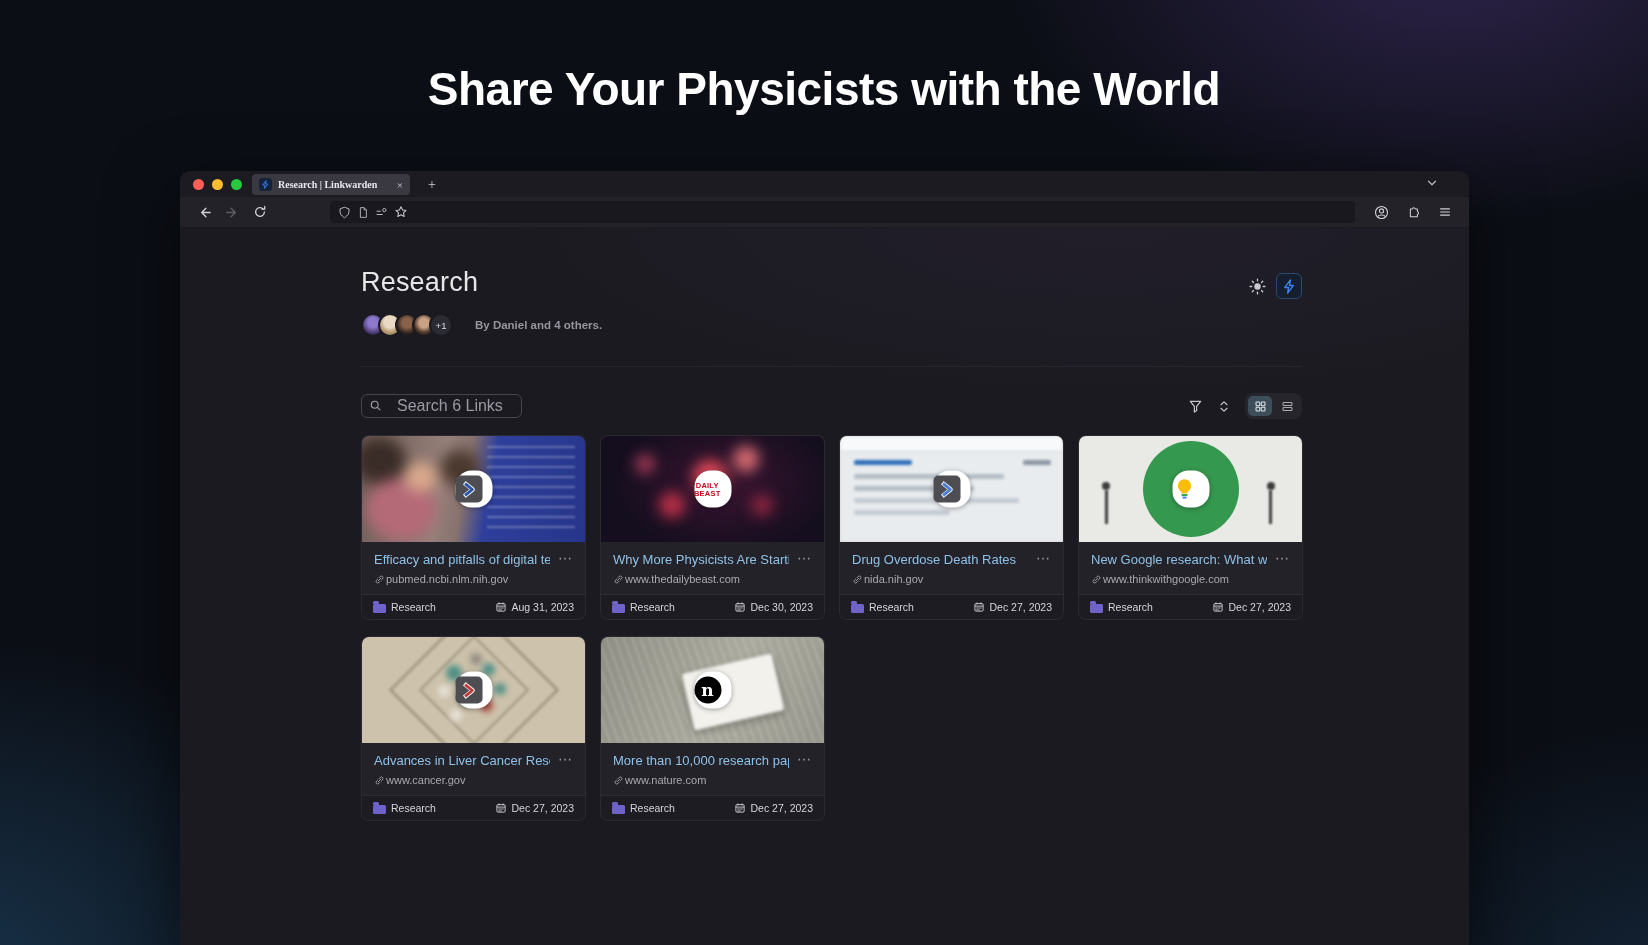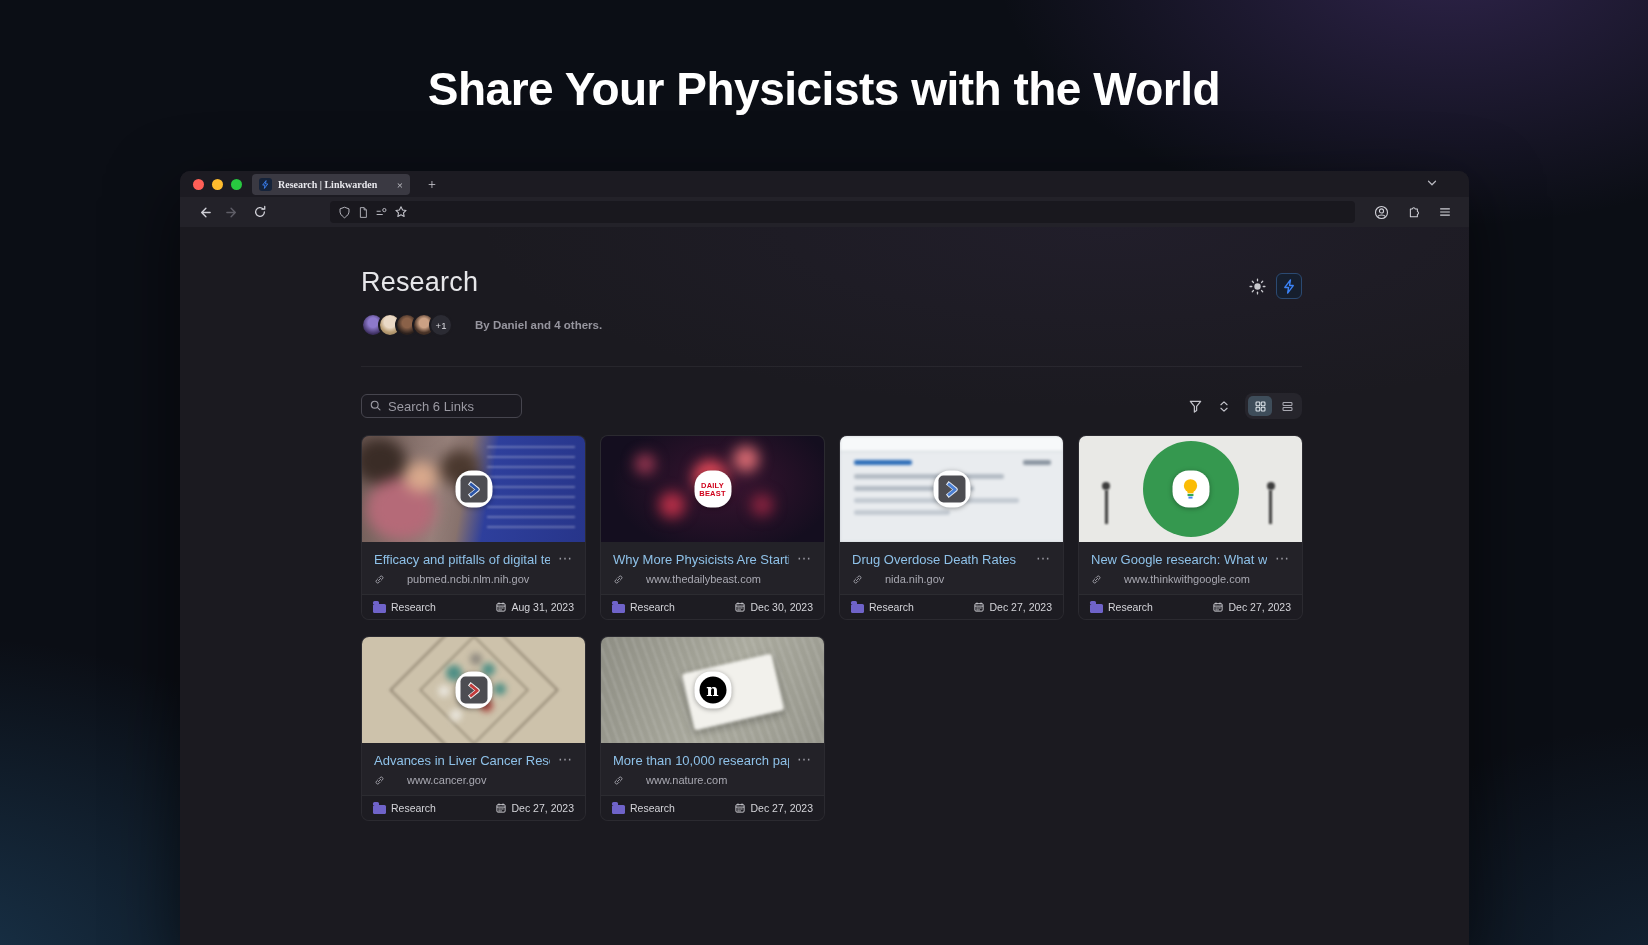--- a/index.html
+++ b/index.html
@@ -64,21 +64,21 @@
   .av4{ background:radial-gradient(circle at 50% 40%, #cba184 0 30%, #4a3428 62%, #2a1f17); }
   .av-more { width:24px; height:24px; border-radius:50%; background:#2b2b33; border:2px solid #1b1a20;
     display:flex; align-items:center; justify-content:center; font-size:9.5px; color:#dcdce1; margin-right:0; }
   .byline { margin-left:22px; font-size:11.5px; color:#96959e; font-weight:700; }
   .description { margin-top:19px; font-size:12.5px; color:#dadadd; font-weight:700; }
   .divider { margin-top:29px; border-top:1px solid rgba(255,255,255,.055); }
   .listbar { margin-top:26px; display:flex; align-items:center; }
   .search-box { position:relative; width:161px; }
   .search-box input {
     width:100%; height:24px; background:#1b1a21; border:1px solid #46454e; border-radius:6px;
-    color:#c9c9cf; font-size:13px; padding:0 8px 0 26px; outline:none; font-family:inherit;
+    color:#c9c9cf; font-size:16px; padding:0 8px 0 35px; outline:none; font-family:inherit;
   }
   .search-box input::placeholder { color:#9b9aa3; }
   .search-ic { position:absolute; left:8px; top:5px; }
   .list-controls { margin-left:auto; display:flex; align-items:center; gap:14px; }
   .ctl-btn { display:flex; align-items:center; justify-content:center; }
   .view-toggle { display:flex; background:#26252c; border-radius:8px; padding:3px; gap:3px; }
   .vt-btn { width:24px; height:20px; border-radius:5px; display:flex; align-items:center; justify-content:center; }
   .vt-active { background:#3e4d5a; }
   
   .grid { margin-top:16px; display:grid; grid-template-columns:repeat(4,225px); column-gap:14px; row-gap:16px; }
@@ -106,31 +106,31 @@
   .thumb-5 { background:#cdc2ab; }
   .t5-wire { position:absolute; left:50%; top:50%; width:120px; height:120px; transform:translate(-50%,-50%) rotate(45deg); border:2px solid rgba(70,58,44,.45); filter:blur(1.5px); }
   .t5-wire.small { width:78px; height:78px; border-color:rgba(70,58,44,.35); }
   
   .thumb-6 { background:linear-gradient(115deg,#8e8e84,#aaaa9e 55%,#96968c); }
   .t6-straw { position:absolute; inset:0; opacity:.5; filter:blur(1px);
     background:repeating-linear-gradient(70deg, rgba(255,255,255,.30) 0 2px, transparent 2px 8px); }
   .t6-book { position:absolute; left:86px; top:26px; width:92px; height:58px; background:#f2f1ec; border-radius:3px; transform:rotate(-13deg); box-shadow:0 3px 8px rgba(0,0,0,.3); filter:blur(1.5px); }
   
   .fav { position:absolute; left:50%; top:50%; transform:translate(-50%,-50%); width:37px; height:37px;
-    background:#fff; border-radius:16px; display:flex; align-items:center; justify-content:center; box-shadow:0 1px 5px rgba(0,0,0,.35); }
+    background:#fff; border-radius:16px; display:flex; align-items:center; box-shadow:0 1px 5px rgba(0,0,0,.35); }
   .fav-dark { width:27px; height:27px; border-radius:5px; background:#4d4d52; display:flex; align-items:center; justify-content:center; }
   .fav-daily { text-align:center; font-size:7.5px; line-height:7.5px; font-weight:800; color:#d0021b; letter-spacing:.2px; }
   .fav-nature { width:27px; height:27px; border-radius:50%; background:#000; color:#fff; display:flex; align-items:center; justify-content:center;
     font-family:"DejaVu Serif", serif; font-weight:700; font-size:17px; padding-bottom:2px; }
   
   .cinfo { padding:10px 12px 9px; }
   .trow { display:flex; align-items:flex-start; }
   .ctitle { flex:1; font-size:13px; color:#8ec1e8; line-height:15px; white-space:nowrap; overflow:hidden; }
   .dots { color:#9a9aa2; font-size:14px; line-height:12px; margin-left:8px; letter-spacing:1px; cursor:default; }
-  .urow { margin-top:6px; display:flex; align-items:center; gap:22px; font-size:11px; color:#a9a9b2; }
+  .urow { margin-top:6px; display:flex; align-items:center; gap:1px; font-size:11px; color:#a9a9b2; }
   .cfoot { border-top:1px solid rgba(255,255,255,.07); background:#1d1c22; padding:6px 11px;
     display:flex; align-items:center; justify-content:space-between; font-size:10.5px; color:#d4d4d9; }
   .fleft,.fright { display:flex; align-items:center; gap:5px; }
   .folder { position:relative; width:13px; height:9px; background:#6f63c9; border-radius:1.5px; margin-top:2px; }
   .folder::before { content:""; position:absolute; left:0; top:-2.5px; width:6px; height:3px; background:#6f63c9; border-radius:1.5px 1.5px 0 0; }
   svg { display:block; }
 </style>
 </head>
 <body>
 

